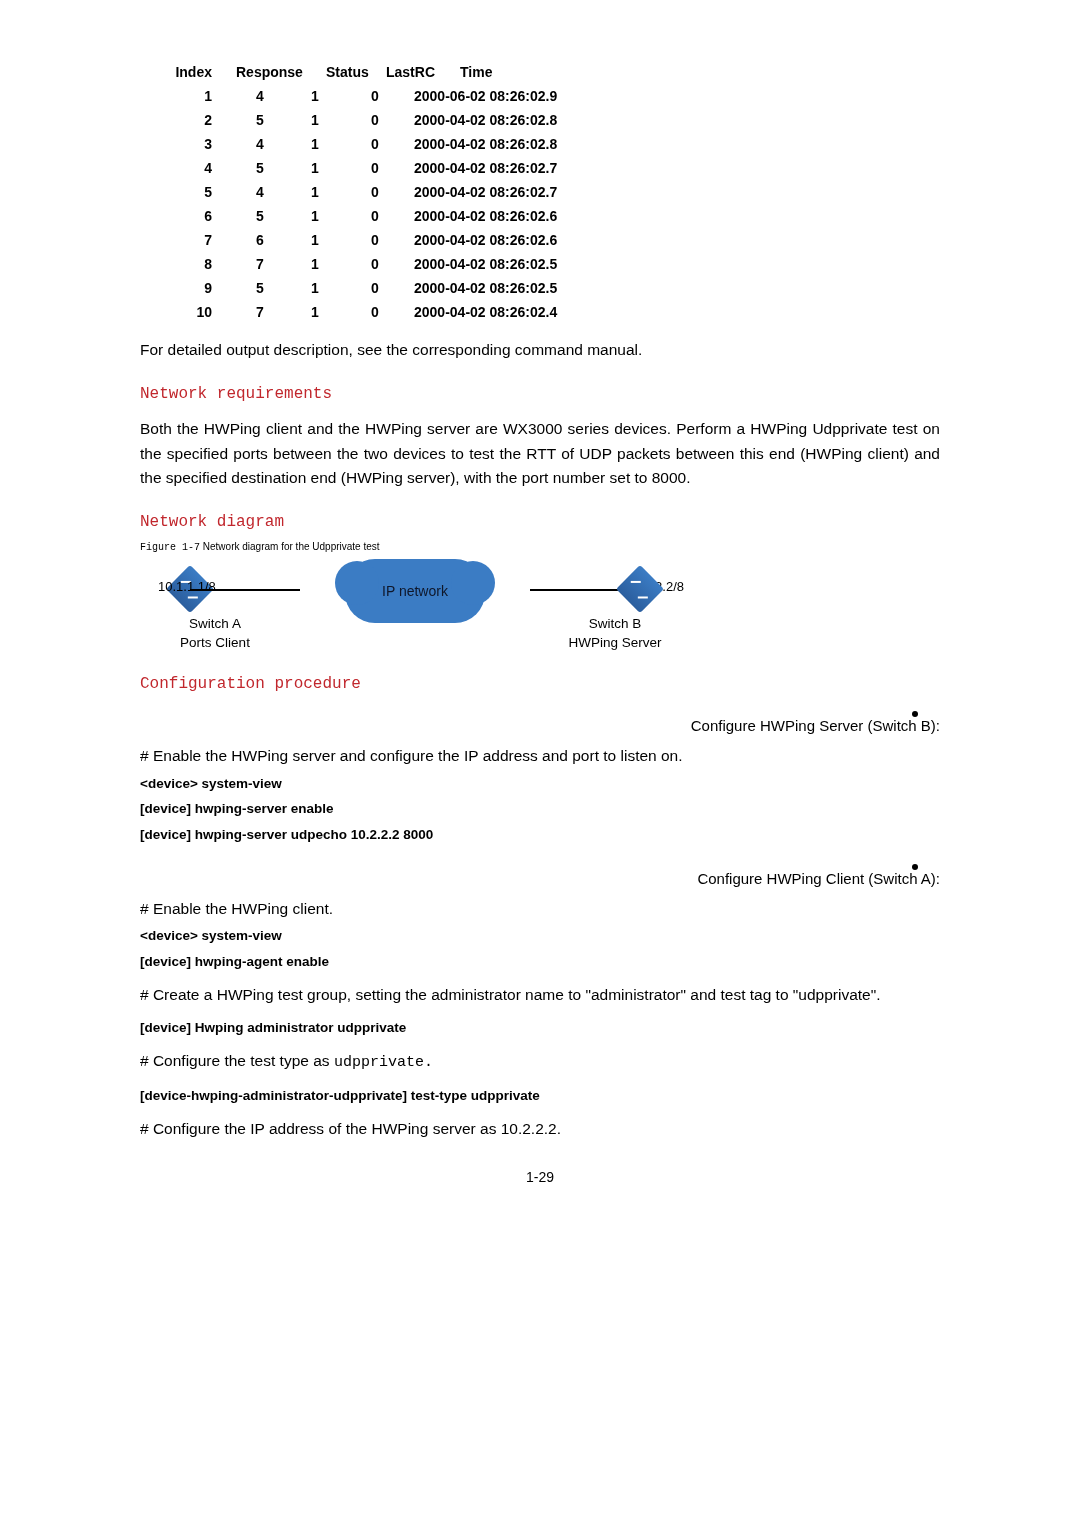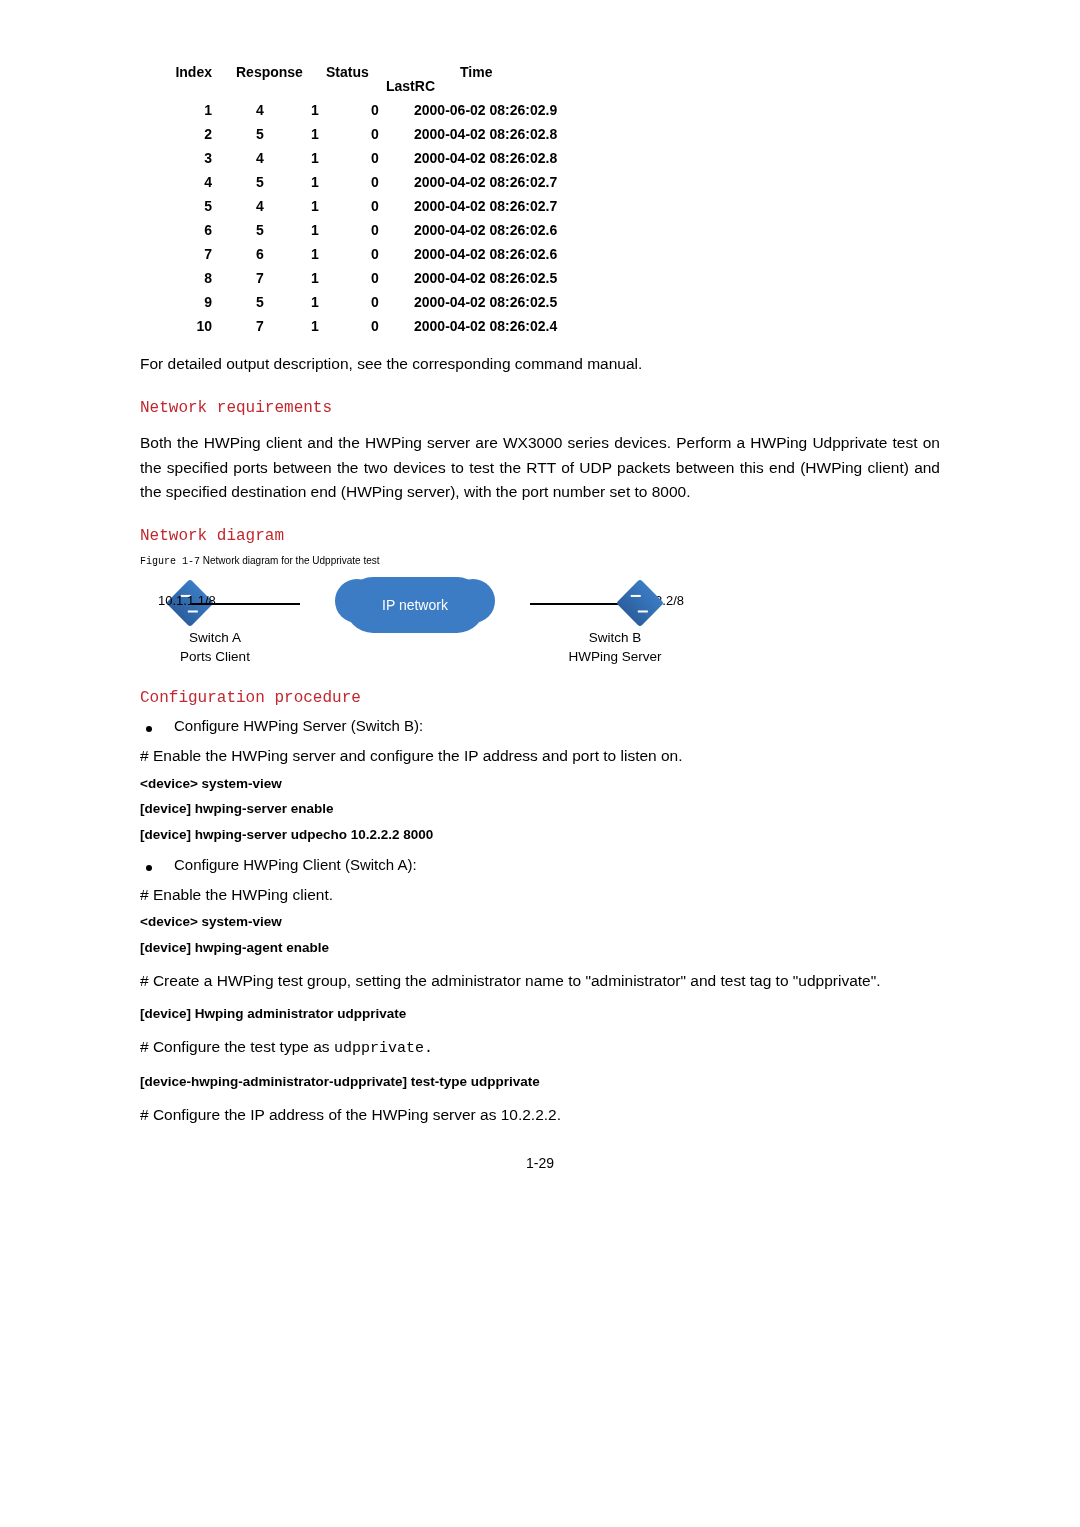--- a/index.html
+++ b/index.html
@@ -23,21 +23,21 @@
     display: flex;
     padding: 4px 0;
   }
   .tbl-head > div, .tbl-row > div {
     box-sizing: border-box;
   }
   .c-index { width: 70px; text-align: right; padding-right: 18px;}
   .c-resp  { width: 86px; text-align: center;}
   .c-resp2 { width: 50px; text-align: center;}
   .c-status{ width: 70px; text-align: center;}
-  .c-lastrc{ width: 70px; text-align: center; margin-top: 14px;}
+  .c-lastrc{ width: 70px; text-align: center;}
   .c-time  { width: 180px; text-align: left; padding-left:4px;}
   .tbl-head .c-resp { text-align:left; padding-left:6px; width:96px;}
   .tbl-head .c-status{ width:60px; text-align:left;}
   .tbl-head .c-lastrc{ width:70px; text-align:left;}
   .tbl-head .c-time  { }
   .para {
     font-size: 15.5px;
     margin: 14px 0 22px 0;
     line-height: 1.6;
     text-align: justify;
@@ -107,25 +107,25 @@
   }
   .ipaddr {
     position:absolute;
     top: 18px;
     font-size: 13px;
   }
   .ip-left  { left: 18px; }
   .ip-right { right: 6px; }
   .cloud {
     width: 140px;
-    height: 56px;
+    height: 64px;
     background:#3b7cc4;
     border-radius: 30px;
     position:relative;
-    color:#ffffff;
+    color:#0f172a;
     font-size:14px;
     display:flex;
     align-items:center;
     justify-content:center;
   }
   .cloud::before, .cloud::after {
     content:"";
     position:absolute;
     background:#3b7cc4;
     border-radius:50%;
@@ -143,23 +143,24 @@
   .switch-labels {
     display:flex;
     justify-content:space-between;
     font-size:13.5px;
     margin-top:-6px;
   }
   .switch-labels > div { width: 150px; text-align:center; line-height:1.4;}
   .switch-labels .spacer { flex:1; }
   .bullet {
     display:flex;
-    align-items:center;
+    align-items:flex-end;
     margin: 10px 0;
     font-size:15px;
+    flex-direction:column;
   }
   .bullet .dot {
     width: 6px;height:6px;border-radius:50%;background:#000;
     margin: 8px 22px 0 6px;
     flex-shrink:0;
   }
   .cmd {
     font-size: 13.5px;
     font-weight: bold;
     margin: 4px 0;

